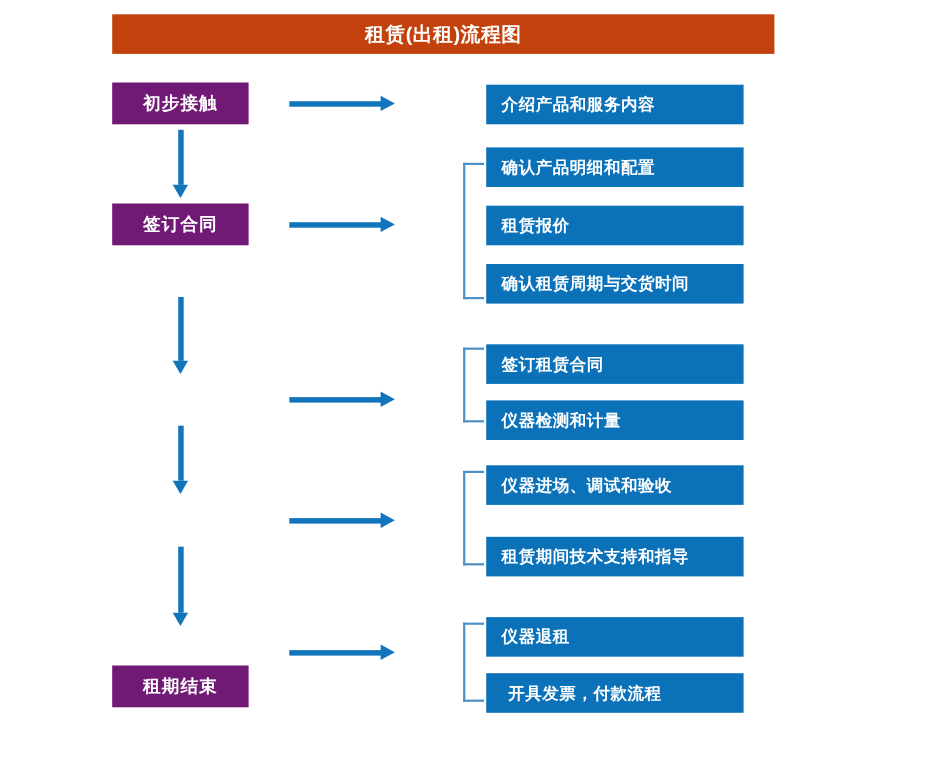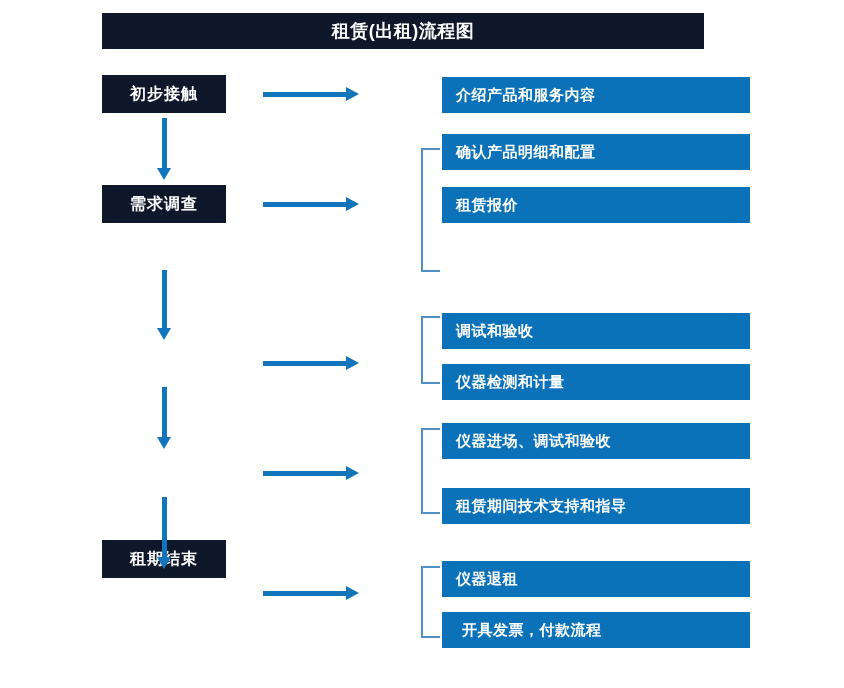--- a/index.html
+++ b/index.html
@@ -18,51 +18,51 @@
     overflow: hidden;
   }
 
   
   .title-bar {
     position: absolute;
     left: 102px;
     top: 13px;
     width: 602px;
     height: 36px;
-    background: #0f172a;
+    background: #c2410c;
     color: #ffffff;
     font-size: 18px;
     font-weight: bold;
     display: flex;
     align-items: center;
     justify-content: center;
     letter-spacing: 0.5px;
   }
 
   
   .stage-box {
     position: absolute;
     left: 102px;
     width: 124px;
     height: 38px;
-    background: #0f172a;
+    background: #701a75;
     color: #ffffff;
     font-size: 16px;
     font-weight: bold;
     display: flex;
     align-items: center;
     justify-content: center;
     letter-spacing: 1px;
   }
 
   
   .detail-box {
     position: absolute;
     left: 442px;
-    width: 308px;
+    width: 234px;
     height: 36px;
     background: #0B72BA;
     color: #ffffff;
     font-size: 15px;
     font-weight: bold;
     display: flex;
     align-items: center;
     padding-left: 14px;
     box-sizing: border-box;
     letter-spacing: 0.5px;
@@ -131,25 +131,25 @@
 </style>
 </head>
 <body>
 
 <div id="canvas">
 
   <div class="title-bar">租赁(出租)流程图</div>
 
   <div class="stage-box" style="top:75px;">初步接触</div>
 
-  <div class="stage-box" style="top:185px;">需求调查</div>
-
-
-
-  <div class="stage-box" style="top:540px;">租期结束</div>
+  <div class="stage-box" style="top:185px;">签订合同</div>
+
+
+
+  <div class="stage-box" style="top:605px;">租期结束</div>
 
   <div class="v-arrow" style="top:118px; height:62px;">
     <div class="shaft" style="height:50px;"></div>
     <div class="head"></div>
   </div>
 
   <div class="v-arrow" style="top:270px; height:70px;">
     <div class="shaft" style="height:58px;"></div>
     <div class="head"></div>
   </div>
@@ -196,22 +196,23 @@
   <div class="bracket" style="top:428px; height:86px;"></div>
 
   <div class="bracket" style="top:566px; height:72px;"></div>
 
   <div class="detail-box" style="top:77px;">介绍产品和服务内容</div>
 
   <div class="detail-box" style="top:187px;">租赁报价</div>
 
   <div class="detail-box" style="top:134px;">确认产品明细和配置</div>
 
-
-  <div class="detail-box" style="top:313px;">调试和验收</div>
+  <div class="detail-box" style="top:240px;">确认租赁周期与交货时间</div>
+
+  <div class="detail-box" style="top:313px;">签订租赁合同</div>
 
   <div class="detail-box" style="top:423px;">仪器进场、调试和验收</div>
 
   <div class="detail-box" style="top:364px;">仪器检测和计量</div>
 
   <div class="detail-box" style="top:488px;">租赁期间技术支持和指导</div>
 
   <div class="detail-box" style="top:561px;">仪器退租</div>
 
   <div class="detail-box" style="top:612px;padding-left:20px;">开具发票，付款流程</div>

